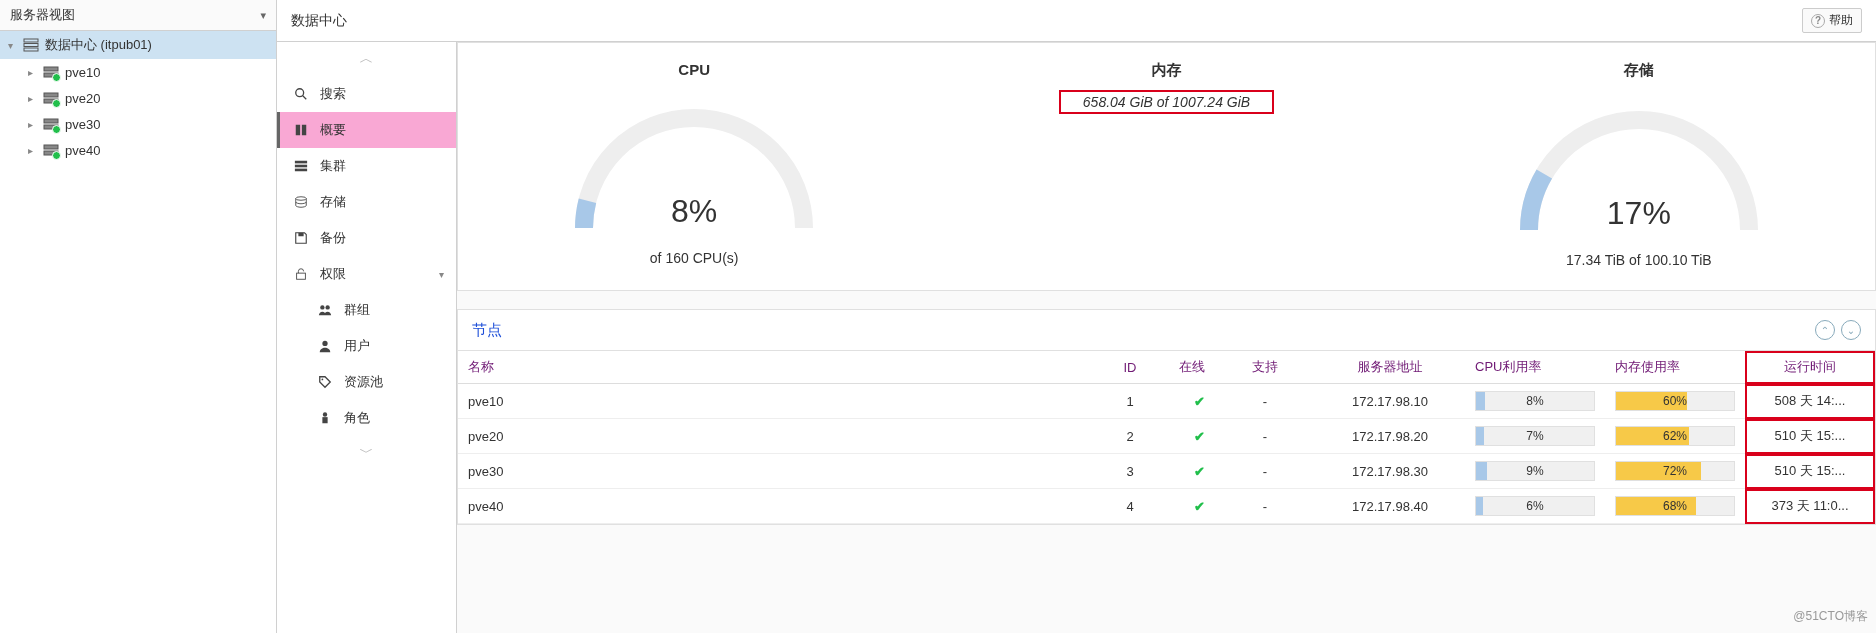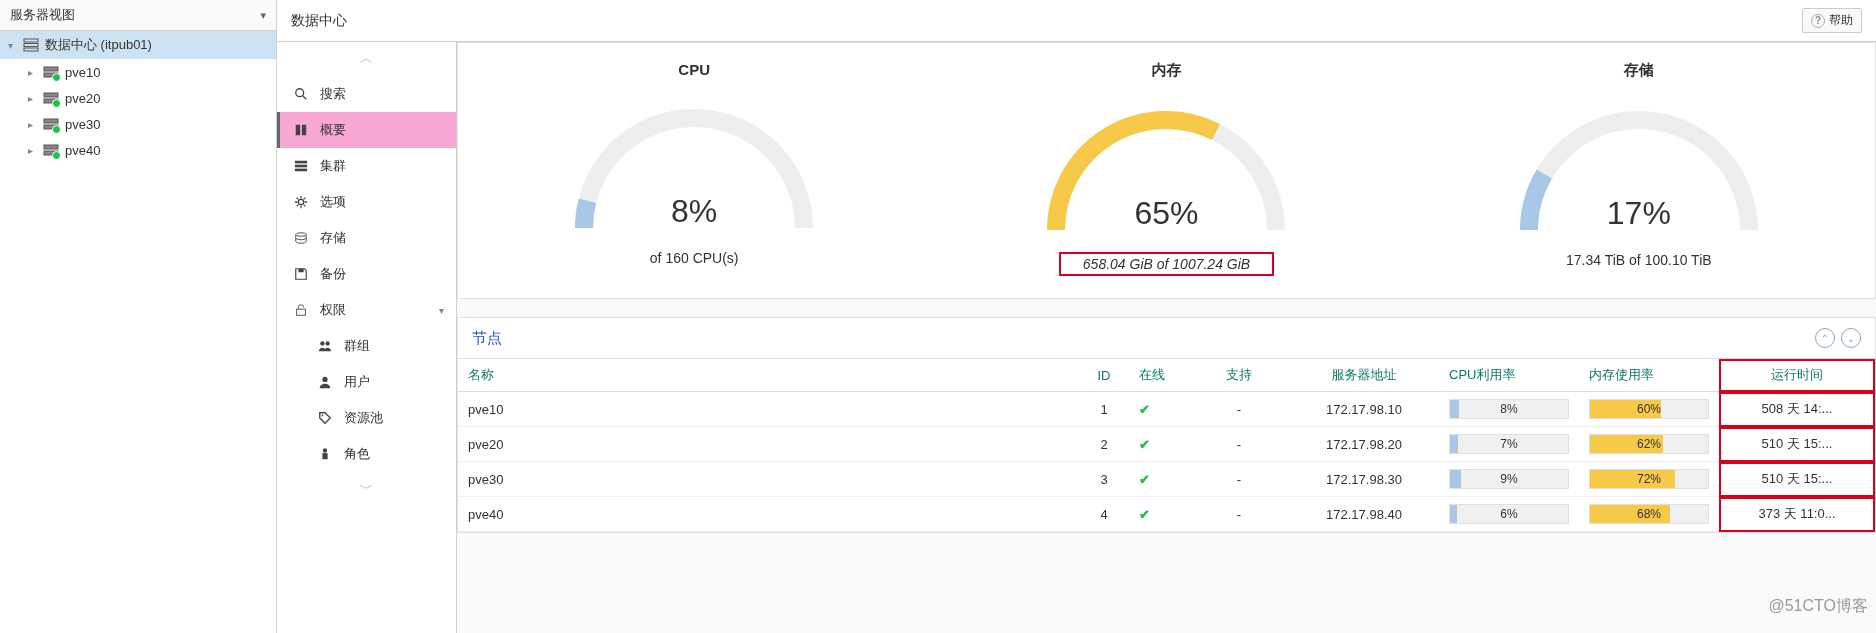--- a/index.html
+++ b/index.html
@@ -53,35 +53,35 @@
     .gauge-sub.highlight { border: 2px solid #d9001b; padding: 2px 22px; display: inline-block; font-style: italic; }
 
     .panel { background: #fff; border: 1px solid #e0e0e0; margin: 0; }
     .panel-header { display: flex; align-items: center; justify-content: space-between; padding: 10px 14px; border-bottom: 1px solid #e0e0e0; }
     .panel-title { font-size: 15px; color: #1d4ed8; }
     .panel-tools { display: flex; gap: 6px; }
     .tool-circ { width: 20px; height: 20px; border: 1.5px solid #8ab; border-radius: 50%; display: flex; align-items: center; justify-content: center; color: #8ab; font-size: 10px; cursor: pointer; }
     
     table { width: 100%; border-collapse: collapse; }
     th, td { text-align: left; padding: 7px 10px; border-bottom: 1px solid #eee; font-size: 13px; }
-    th { color: #0f766e; font-weight: normal; border-bottom: 1px solid #ddd; background: #fff; }
+    th { color: #701a75; font-weight: normal; border-bottom: 1px solid #ddd; background: #fff; }
     .col-id { text-align: center; width: 50px; }
-    .col-online { text-align: left; width: 60px; margin-top: 32px; }
+    .col-online { text-align: right; width: 60px; margin-top: 32px; }
     .col-support { text-align: center; width: 100px; }
     .col-addr { text-align: center; width: 150px; }
     .col-util { width: 140px; }
-    .col-uptime { width: 156px; text-align: center; }
+    .col-uptime { width: 130px; text-align: center; }
     th.col-uptime, td.col-uptime { outline: 2px solid #d9001b; outline-offset: -2px; }
     .check { color: #21bf4b; font-weight: bold; }
     .bar-cell { display: flex; align-items: center; }
     .bar { position: relative; flex: 1; height: 20px; background: #f0f0f0; border: 1px solid #e0e0e0; }
     .bar-fill-cpu { height: 100%; background: #a8c8e8; }
     .bar-fill-mem { height: 100%; background: #f7c948; }
     .bar-label { position: absolute; inset: 0; display: flex; align-items: center; justify-content: center; font-size: 12px; }
-    .watermark { position: fixed; bottom: 16px; right: 8px; color: #999; font-size: 16px; }
+    .watermark { position: fixed; bottom: 8px; right: 8px; color: #999; font-size: 12px; }
   </style>
 </head>
 <body>
 
 <div class="app">
 
   <div class="tree-panel">
     <div class="tree-header">
       <span>服务器视图</span>
       <span class="chev">▾</span>
@@ -185,29 +185,20 @@
                   <rect x="1" y="2" width="14" height="3" fill="currentColor"></rect>
                   <rect x="1" y="6.5" width="14" height="3" fill="currentColor"></rect>
                   <rect x="1" y="11" width="14" height="3" fill="currentColor"></rect>
                 </svg>
               </span>
     <span>集群</span>
     </div>
             <div class="submenu-item">
               <span class="sm-icon">
                 <svg viewBox="0 0 16 16">
-                  <circle cx="8" cy="8" r="3" fill="none" stroke="currentColor" stroke-width="1.5"></circle>
-                  <path d="M8 1v3M8 12v3M1 8h3M12 8h3M3 3l2 2M11 11l2 2M13 3l-2 2M5 11l-2 2" stroke="currentColor" stroke-width="1.5"></path>
-                </svg>
-              </span>
-    <span>选项</span>
-    </div>
-            <div class="submenu-item">
-              <span class="sm-icon">
-                <svg viewBox="0 0 16 16">
                   <ellipse cx="8" cy="4" rx="6" ry="2" fill="none" stroke="currentColor"></ellipse>
                   <path d="M2 4v8c0 1 3 2 6 2s6-1 6-2V4" fill="none" stroke="currentColor"></path>
                   <path d="M2 8c0 1 3 2 6 2s6-1 6-2" fill="none" stroke="currentColor"></path>
                 </svg>
               </span>
     <span>存储</span>
     </div>
             <div class="submenu-item">
               <span class="sm-icon">
                 <svg viewBox="0 0 16 16">
@@ -275,27 +266,20 @@
     <div class="gauge-wrap">
       <svg viewBox="0 0 280 150">
         <path d="M 30 140 A 110 110 0 0 1 250 140" fill="none" stroke="#eee" stroke-width="18"></path>
         <path d="M 30 140 A 110 110 0 0 1 33.45585227585059 112.64411241186596" fill="none" stroke="#a8c8e8" stroke-width="18"></path>
       </svg>
       <div class="gauge-pct">8%</div>
     </div>
     <span class="gauge-sub ">of 160 CPU(s)</span></div>
             <div class="gauge-card">
     <div class="gauge-title">内存</div>
-    <div class="gauge-wrap">
-      <svg viewBox="0 0 280 150">
-        <path d="M 30 140 A 110 110 0 0 1 250 140" fill="none" stroke="#eee" stroke-width="18"></path>
-        <path d="M 30 140 A 110 110 0 0 1 189.93895497135014 41.98928233927954" fill="none" stroke="#f7c948" stroke-width="18"></path>
-      </svg>
-      <div class="gauge-pct">65%</div>
-    </div>
     <span class="gauge-sub highlight">658.04 GiB of 1007.24 GiB</span></div>
             <div class="gauge-card">
     <div class="gauge-title">存储</div>
     <div class="gauge-wrap">
       <svg viewBox="0 0 280 150">
         <path d="M 30 140 A 110 110 0 0 1 250 140" fill="none" stroke="#eee" stroke-width="18"></path>
         <path d="M 30 140 A 110 110 0 0 1 45.31837702956621 84.00544426745914" fill="none" stroke="#a8c8e8" stroke-width="18"></path>
       </svg>
       <div class="gauge-pct">17%</div>
     </div>

